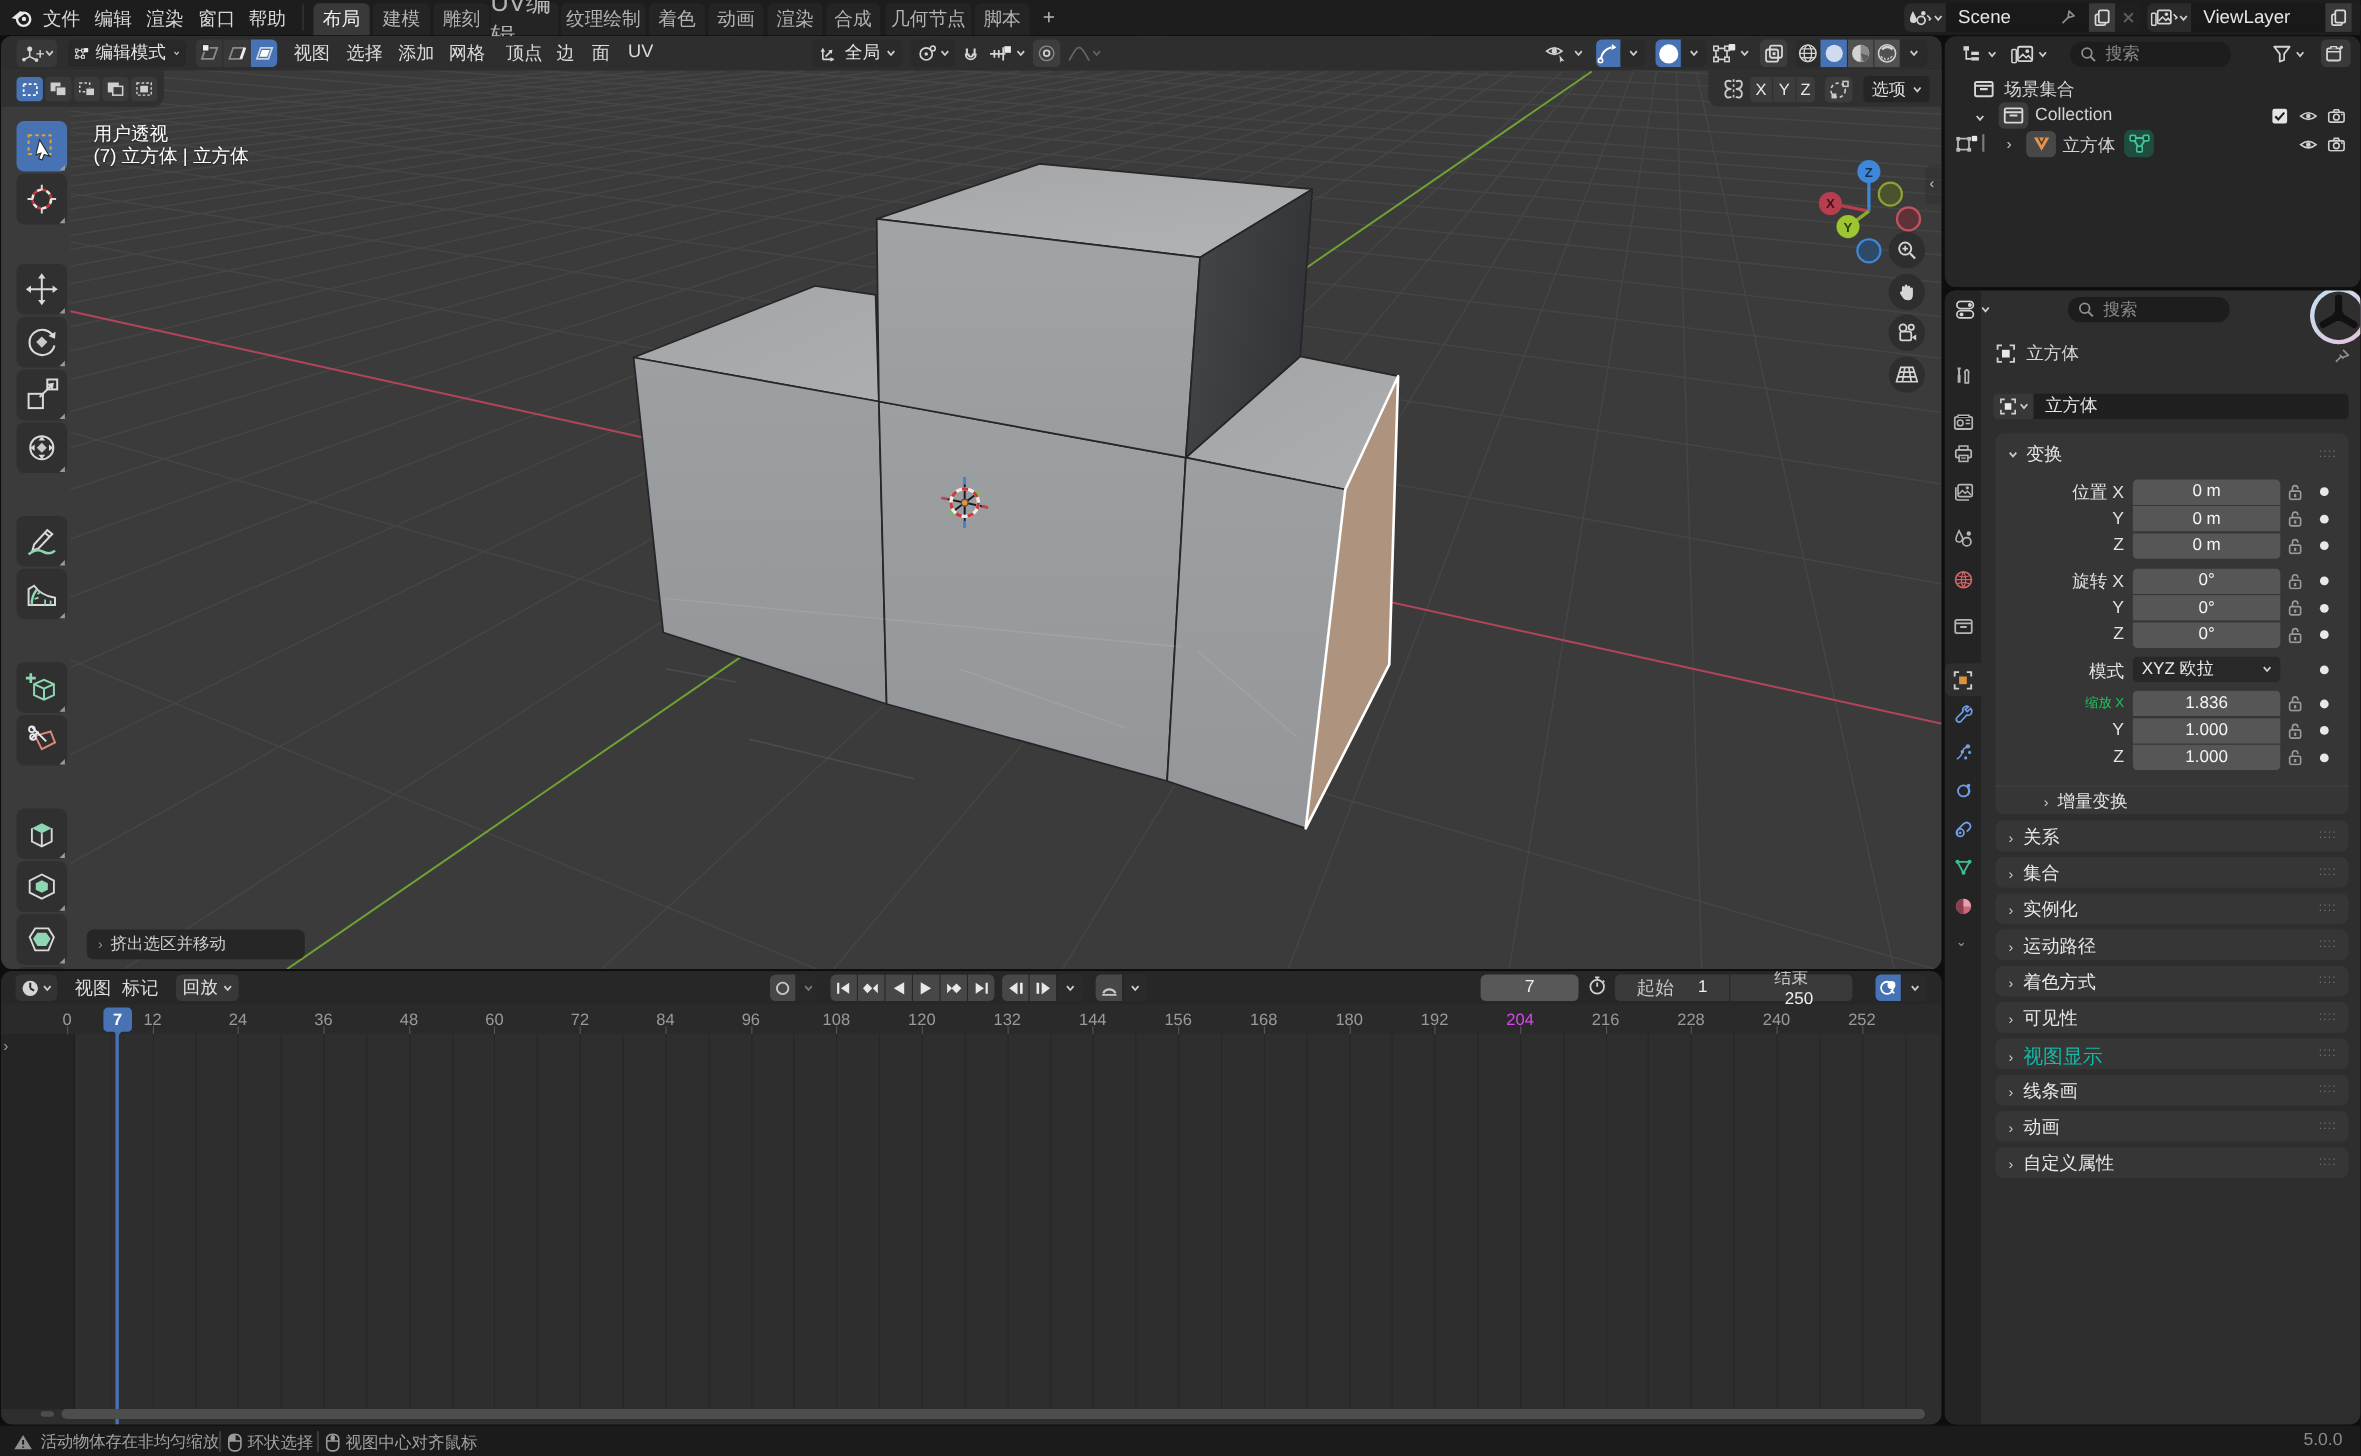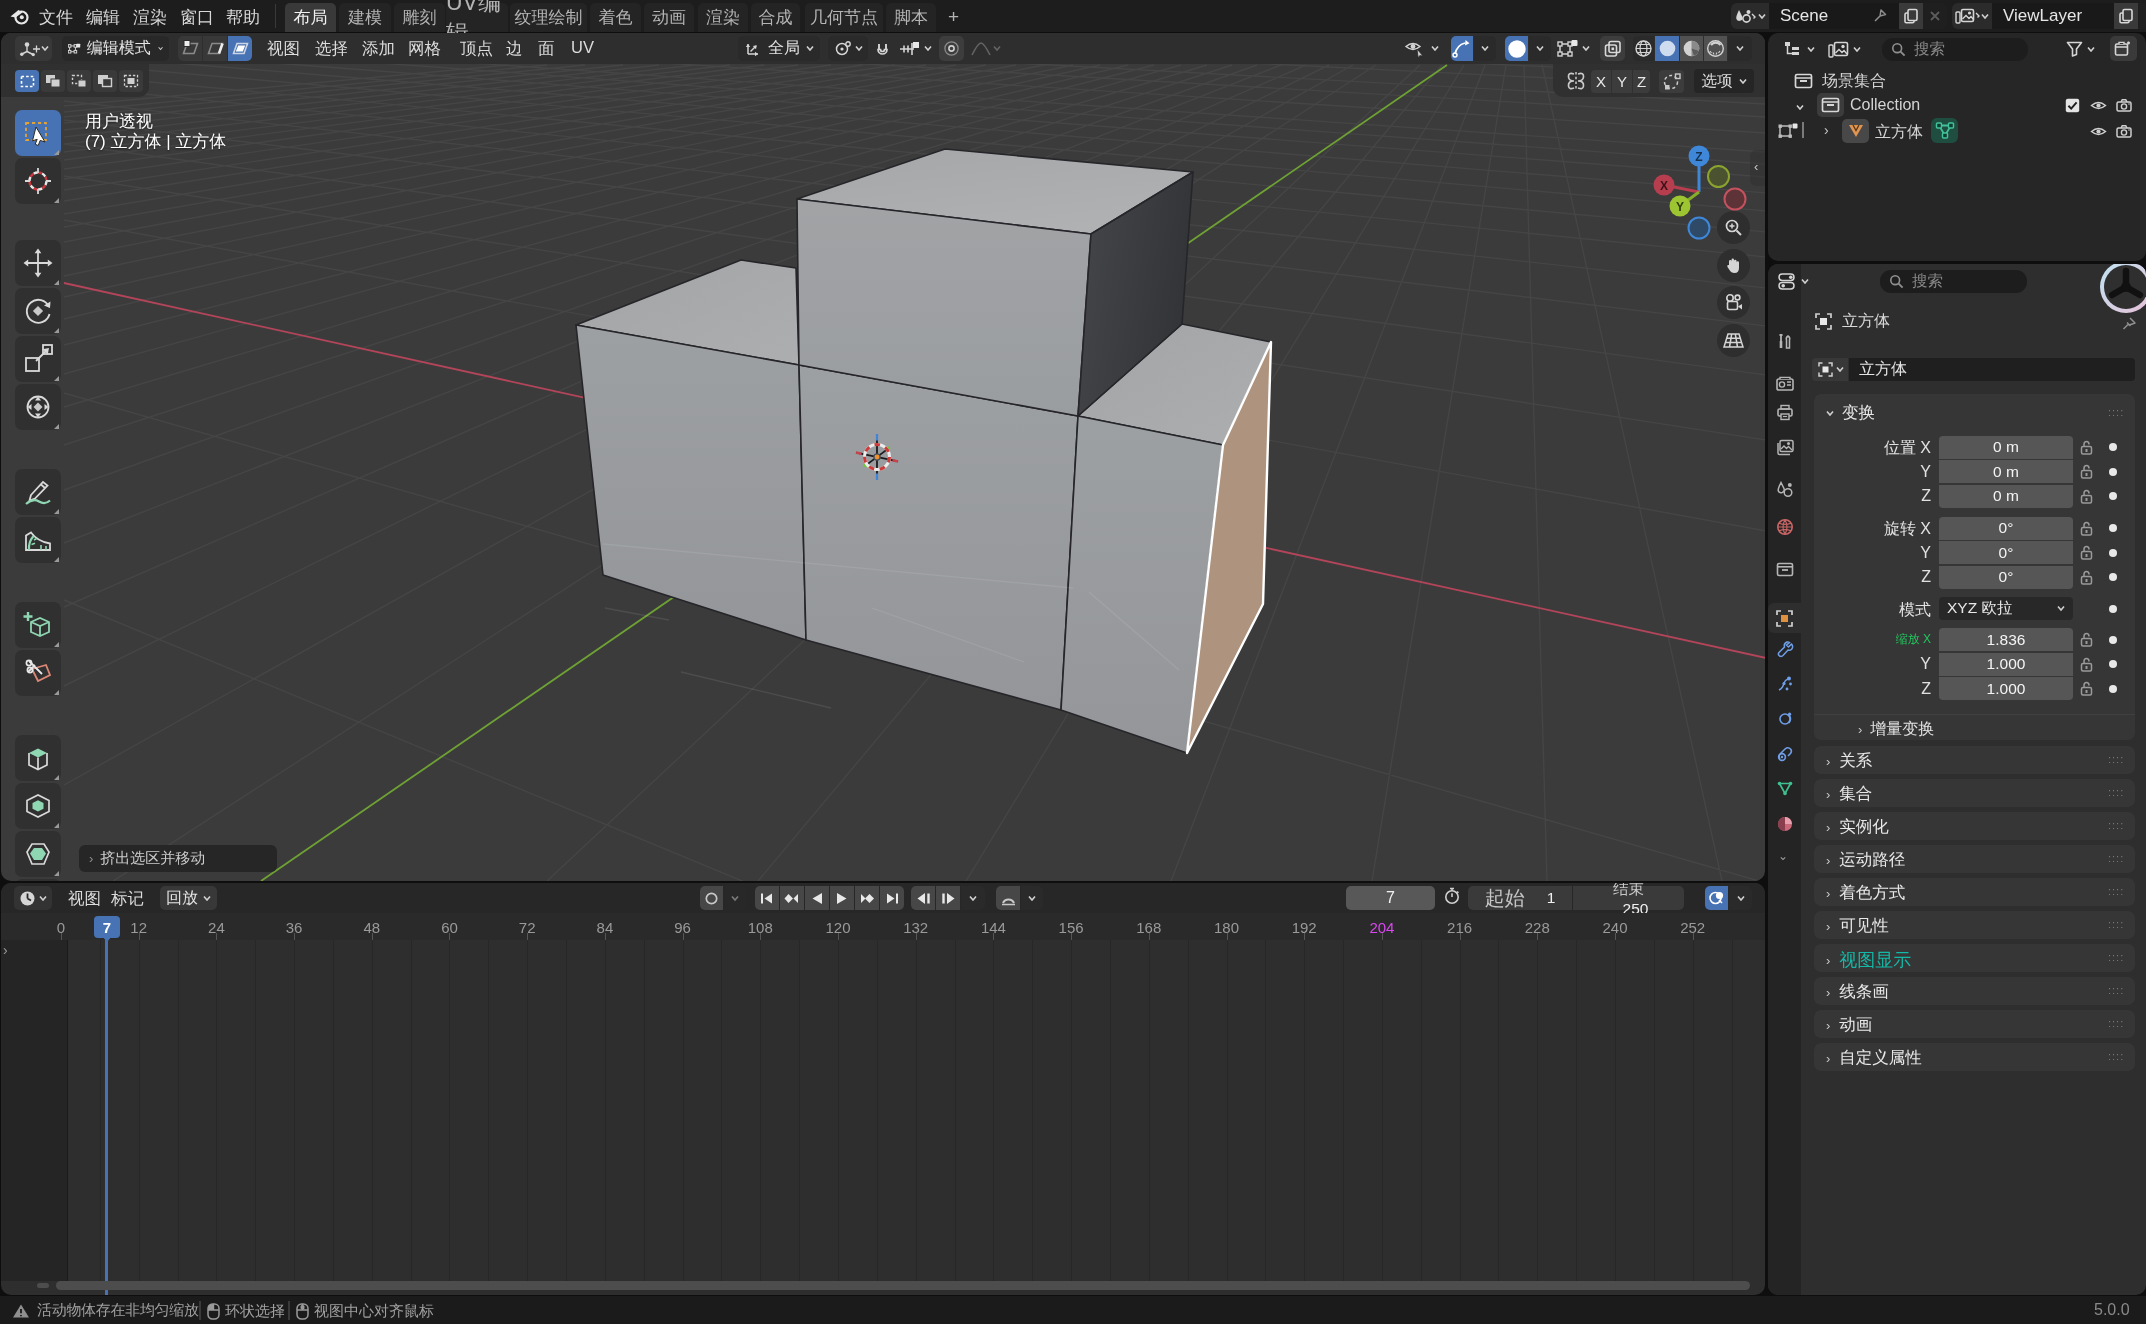--- a/index.html
+++ b/index.html
@@ -1108,21 +1108,21 @@
       <div class="abs row" style="left:1345px;top:3px;width:89px;height:24px;background:#585858;border-radius:5px;justify-content:center;">
         <span style="color:#f2f2f2;font-size:16px;">7</span>
       </div>
       <div class="abs row" style="left:1442px;top:4px;">
         <svg width="18" height="18" viewBox="0 0 18 18">
           <circle cx="9" cy="10" r="6.2" fill="none" stroke="#cfcfcf" stroke-width="1.6"></circle>
           <path d="M9 10 L9 6.2 M7 1.5 H11 M9 1.5 V3.8 M14 4.5 l1.4 1.4" stroke="#cfcfcf" stroke-width="1.6"></path>
         </svg>
       </div>
       <div class="abs row" style="left:1467px;top:3px;width:104px;height:24px;background:#3a3a3a;border-radius:5px 0 0 5px;justify-content:center;">
-        <span style="color:#c6c6c6;font-size:20px;">起始</span>
+        <span style="color:#c6c6c6;font-size:17px;">起始</span>
         <span style="color:#f0f0f0;font-size:15.5px;margin-left:22px;">1</span>
       </div>
       <div class="abs row" style="left:1572px;top:3px;width:111px;height:24px;background:#3a3a3a;border-radius:0 5px 5px 0;justify-content:center;flex-direction:column;">
         <span style="color:#c6c6c6;font-size:15.5px;">结束</span>
         <span style="color:#f0f0f0;font-size:15.5px;margin-left:14px;">250</span>
       </div>
       <div class="abs row" style="left:1704px;top:3px;width:23px;height:24px;background:#4772b3;border-radius:5px 0 0 5px;justify-content:center;">
         <svg width="18" height="18" viewBox="0 0 18 18">
           <circle cx="7.5" cy="9" r="5.5" fill="none" stroke="#fff" stroke-width="1.6"></circle>
           <circle cx="11.5" cy="6.5" r="3.6" fill="#fff"></circle>

